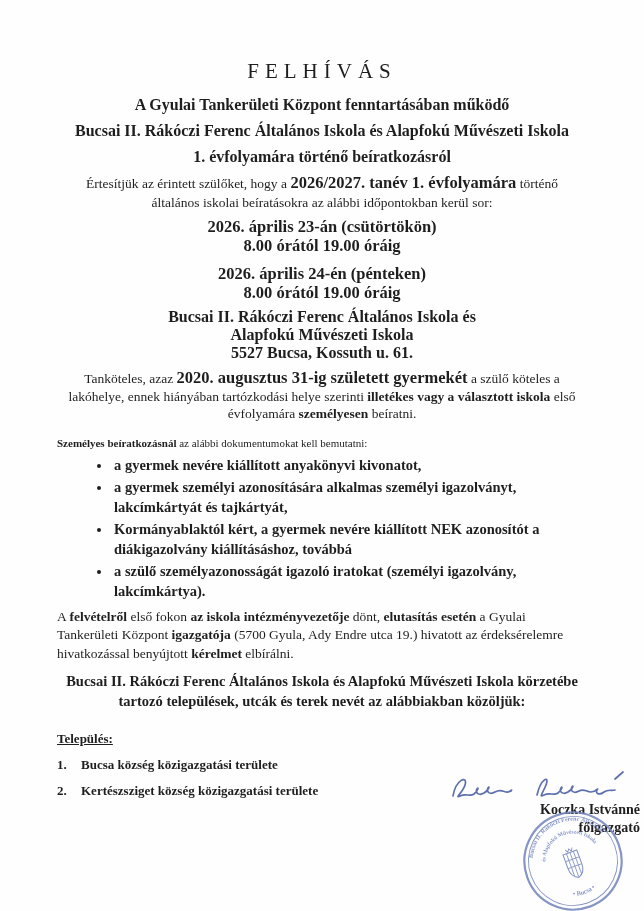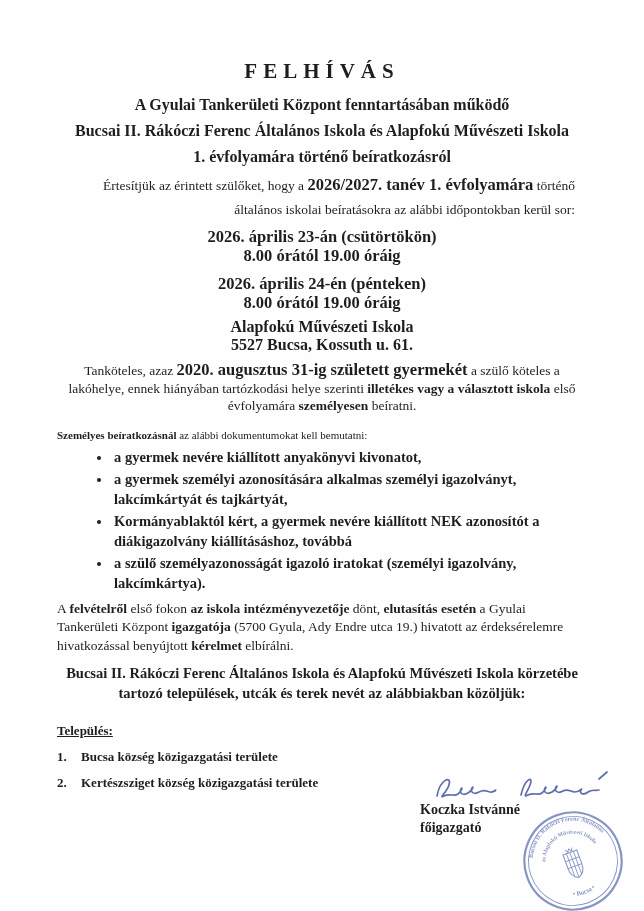--- a/index.html
+++ b/index.html
@@ -9,43 +9,43 @@
     margin:0 auto;
     background:#fefefe;
     font-family:"Liberation Serif","DejaVu Serif",serif;
     color:#1e1e1e;
     box-sizing:border-box;
     padding:58px 57px 0 57px;
     overflow:hidden;
   }
   .doc-title{
     margin:0;text-align:center;
-    font-size:21px;font-weight:bold;letter-spacing:6px;line-height:26px;
+    font-size:21px;font-weight:normal;letter-spacing:6px;line-height:26px;
   }
   .sub{margin:0;text-align:center;font-weight:bold;font-size:16px;line-height:19px;}
   .sub1{margin-top:11px;}
   .sub2{margin-top:7px;}
   .sub3{margin-top:7px;}
-  .intro{margin:7px 12px 0;text-align:right;font-size:13.5px;line-height:24px;}
+  .intro{margin:7px 12px 0;text-align:center;font-size:13.5px;line-height:19px;}
   .hl-big{font-size:16.5px;font-weight:bold;}
   .dateblock{margin:6px 0 0;text-align:center;font-weight:bold;font-size:16.5px;line-height:18.5px;}
   .dateblock.second{margin-top:10px;}
   .place{margin:6px 0 0;text-align:center;font-weight:bold;font-size:16px;line-height:18px;}
   .obligation{margin:7px 0 0;text-align:center;font-size:13.5px;line-height:17.5px;}
   .bu{font-weight:bold;}
   .b{font-weight:bold;}
   .docs-heading{margin:11px 0 0;font-size:11px;line-height:19px;}
   ul.docs{margin:2px 0 0;padding:0 0 0 55px;font-weight:bold;font-size:14.5px;line-height:20px;}
   ul.docs li{margin:0 0 2px 0;padding-left:2px;}
   .appeal{margin:7px 0 0;font-size:13.5px;line-height:18.5px;}
   .district{margin:8px 0 0;text-align:center;font-weight:bold;font-size:14.5px;line-height:20px;}
   .settle-label{margin:20px 0 0;font-weight:bold;font-size:13px;line-height:16px;text-decoration:underline;}
   .settle-item{margin:10px 0 0;font-weight:bold;font-size:13px;line-height:16px;display:flex;}
   .settle-item .num{width:24px;flex:0 0 24px;}
-  .sign-block{position:absolute;top:770px;left:420px;width:204px;text-align:left;}
+  .sign-block{position:absolute;top:770px;left:436px;width:204px;text-align:right;}
   .sign-script{display:block;margin:0 auto;}
   .sign-name{font-weight:bold;font-size:14px;line-height:16px;margin-top:0;}
   .sign-role{font-weight:bold;font-size:14px;line-height:16px;margin-top:2px;}
   .stamp-wrap{position:absolute;top:806px;left:518px;width:110px;height:105px;opacity:.88;}
   .stamp-wrap svg{width:110px;height:110px;}
 </style>
 </head>
 <body>
 
 <div class="page">
@@ -62,20 +62,21 @@
     <div>2026. április 23-án (csütörtökön)</div>
     <div>8.00 órától 19.00 óráig</div>
   </div>
 
   <div class="dateblock second">
     <div>2026. április 24-én (pénteken)</div>
     <div>8.00 órától 19.00 óráig</div>
   </div>
 
   <div class="place">
+    <div>Bucsai II. Rákóczi Ferenc Általános Iskola és</div>
     <div>Alapfokú Művészeti Iskola</div>
     <div>5527 Bucsa, Kossuth u. 61.</div>
   </div>
 
   <p class="obligation"><span>Tanköteles, azaz </span><span class="hl-big">2020. augusztus 31-ig született gyermekét</span><span> a szülő köteles a lakóhelye, ennek hiányában tartózkodási helye szerinti </span><span class="bu">illetékes vagy a választott iskola</span><span> első évfolyamára </span><span class="bu">személyesen</span><span> beíratni.</span></p>
 
   <p class="docs-heading"><span class="bu">Személyes beíratkozásnál</span><span> az alábbi dokumentumokat kell bemutatni:</span></p>
 
   <ul class="docs">
     <li>a gyermek nevére kiállított anyakönyvi kivonatot,</li>

